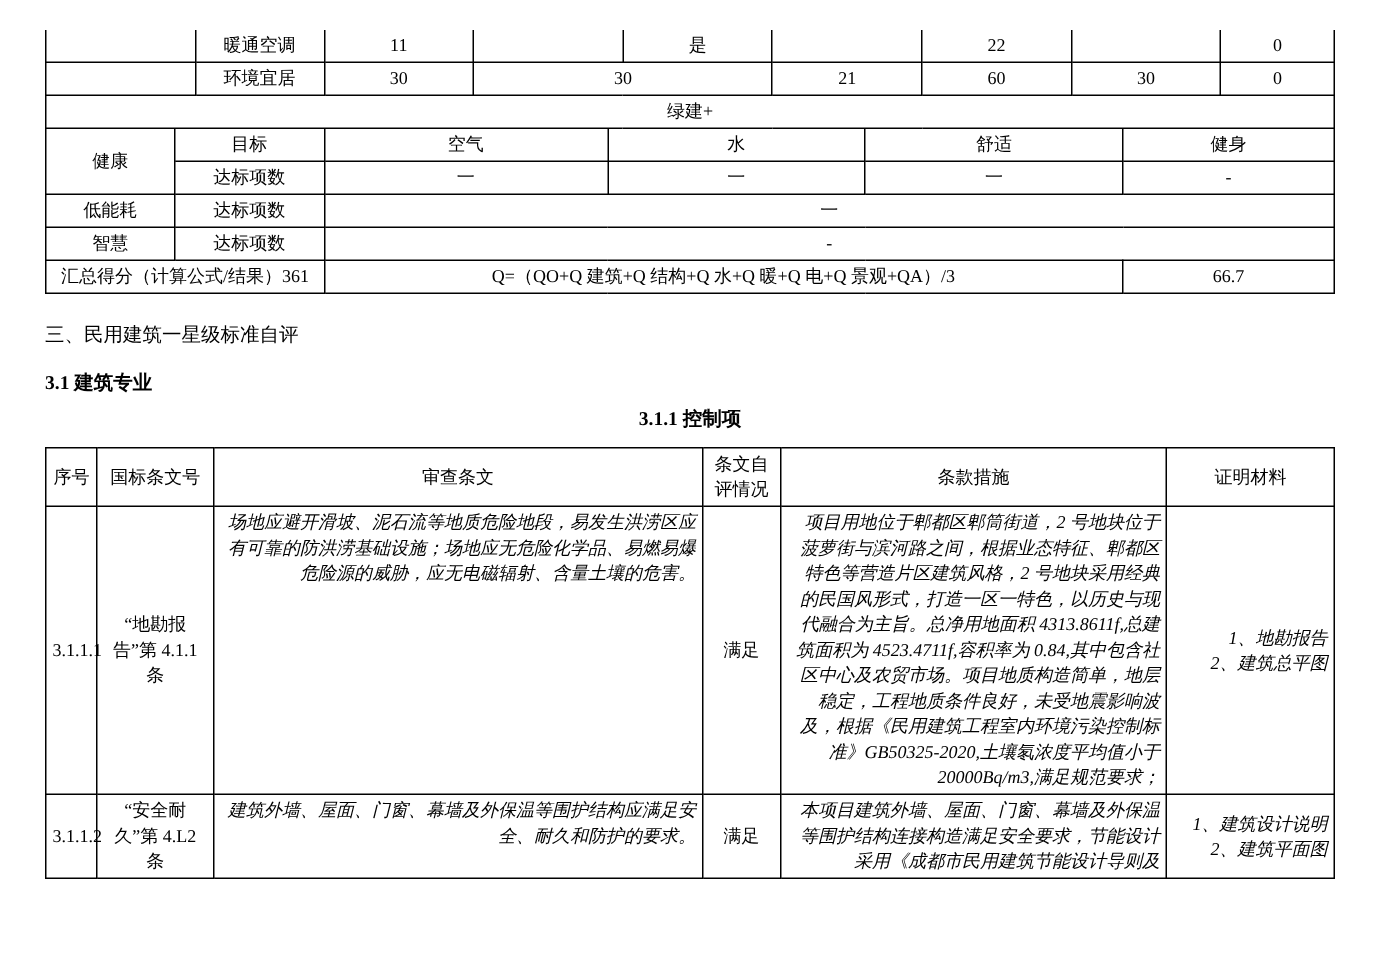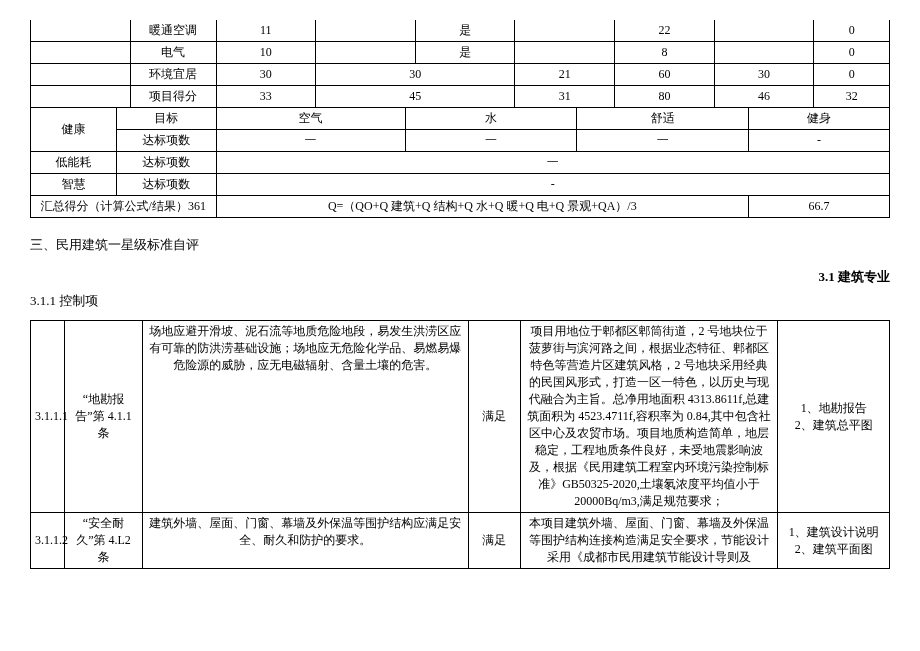--- a/index.html
+++ b/index.html
@@ -1,22 +1,22 @@
 <!DOCTYPE html>
 <html><head>
 <meta charset="utf-8">
 <style>
   body { margin: 0; padding: 20px 30px; font-family: SimSun, "宋体", serif; font-size: 12px; color: #000; background: #fff; }
   table { border-collapse: collapse; width: 100%; table-layout: fixed; }
   td, th { border: 1px solid #000; padding: 2px 4px; text-align: center; vertical-align: middle; font-weight: normal; }
   .no-top td { border-top: none; }
-  .tl { text-align: center; vertical-align: top; }
+  .tl { text-align: right; vertical-align: top; font-style: italic; }
   .section-h2 { font-family: SimSun, "宋体", serif; font-size: 13px; margin: 18px 0 14px 0; }
-  .section-h3 { font-weight: bold; text-align: right; font-size: 13px; margin: 10px 0 6px 0; }
-  .section-h4 { font-size: 13px; margin: 6px 0 10px 0; }
+  .section-h3 { font-weight: bold; text-align: left; font-size: 13px; margin: 10px 0 6px 0; }
+  .section-h4 { text-align: center; font-size: 13px; margin: 6px 0 10px 0; font-weight: bold; }
   .w-xh { width: 4%; }
   .w-gh { width: 9%; }
   .w-sc { width: 38%; }
   .w-zp { width: 6%; }
   .w-cs { width: 30%; }
   .w-zm { width: 13%; }
 </style>
 </head>
 <body>
 
@@ -39,48 +39,30 @@
     <td>11</td>
     <td></td>
     <td>是</td>
     <td></td>
     <td>22</td>
     <td></td>
     <td>0</td>
   </tr>
   <tr>
     <td></td>
-    <td>电气</td>
-    <td>10</td>
-    <td></td>
-    <td>是</td>
-    <td></td>
-    <td>8</td>
-    <td></td>
-    <td>0</td>
-  </tr>
-  <tr>
-    <td></td>
     <td>环境宜居</td>
     <td>30</td>
     <td colspan="2">30</td>
     <td>21</td>
     <td>60</td>
     <td>30</td>
     <td>0</td>
   </tr>
   <tr>
-    <td></td>
-    <td>项目得分</td>
-    <td>33</td>
-    <td colspan="2">45</td>
-    <td>31</td>
-    <td>80</td>
-    <td>46</td>
-    <td>32</td>
+    <td colspan="9">绿建+</td>
   </tr>
 </tbody>
   </table>
 
 <table style="border-top:none">
   <colgroup>
     <col style="width:10%">
       <col style="width:11.6%">
       <col style="width:22%">
       <col style="width:20%">
@@ -128,20 +110,28 @@
 <table>
   <colgroup>
     <col class="w-xh">
       <col class="w-gh">
       <col class="w-sc">
       <col class="w-zp">
       <col class="w-cs">
       <col class="w-zm">
   </colgroup>
   <tbody>
+      <tr>
+    <td>序号</td>
+    <td>国标条文号</td>
+    <td>审查条文</td>
+    <td>条文自评情况</td>
+    <td>条款措施</td>
+    <td>证明材料</td>
+  </tr>
   <tr>
     <td>3.1.1.1</td>
     <td>“地勘报告”第 4.1.1 条</td>
     <td class="tl">场地应避开滑坡、泥石流等地质危险地段，易发生洪涝区应有可靠的防洪涝基础设施；场地应无危险化学品、易燃易爆危险源的威胁，应无电磁辐射、含量土壤的危害。</td>
     <td>满足</td>
     <td class="tl">项目用地位于郫都区郫筒街道，2 号地块位于菠萝街与滨河路之间，根据业态特征、郫都区特色等营造片区建筑风格，2 号地块采用经典的民国风形式，打造一区一特色，以历史与现代融合为主旨。总净用地面积 4313.8611f,总建筑面积为 4523.4711f,容积率为 0.84,其中包含社区中心及农贸市场。项目地质构造简单，地层稳定，工程地质条件良好，未受地震影响波及，根据《民用建筑工程室内环境污染控制标准》GB50325-2020,土壤氡浓度平均值小于20000Bq/m3,满足规范要求；</td>
     <td class="tl" style="vertical-align:middle;white-space:pre-line">1、地勘报告
 2、建筑总平图</td>
   </tr>
   <tr>

